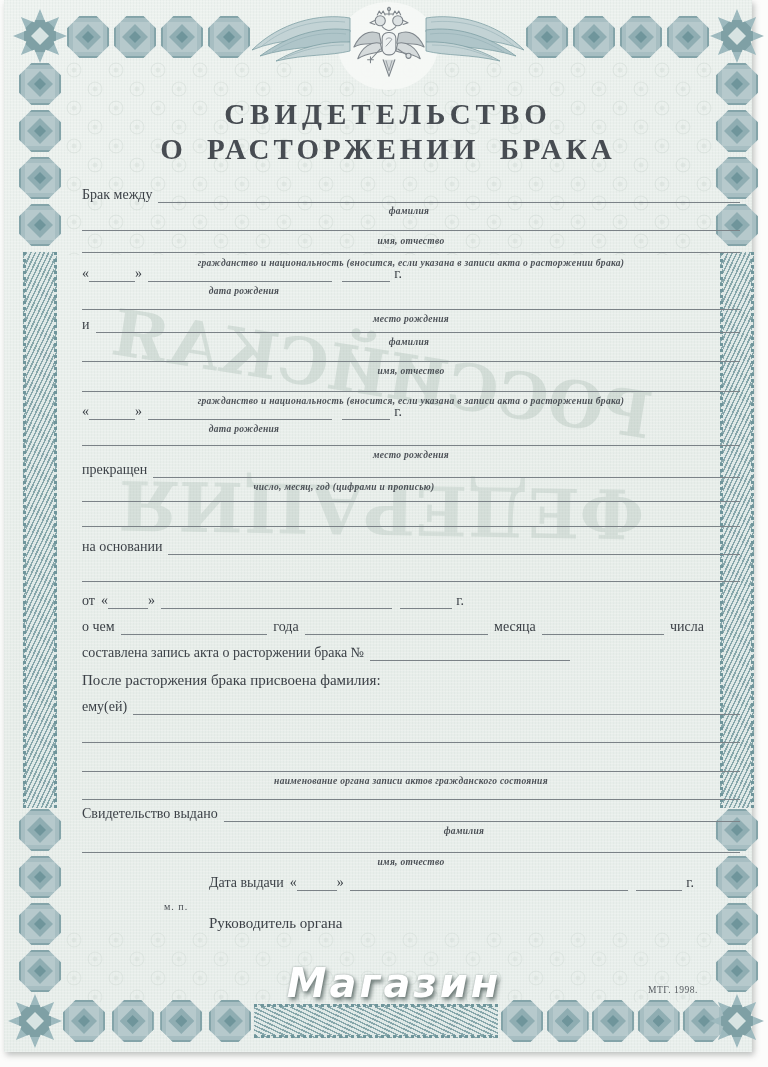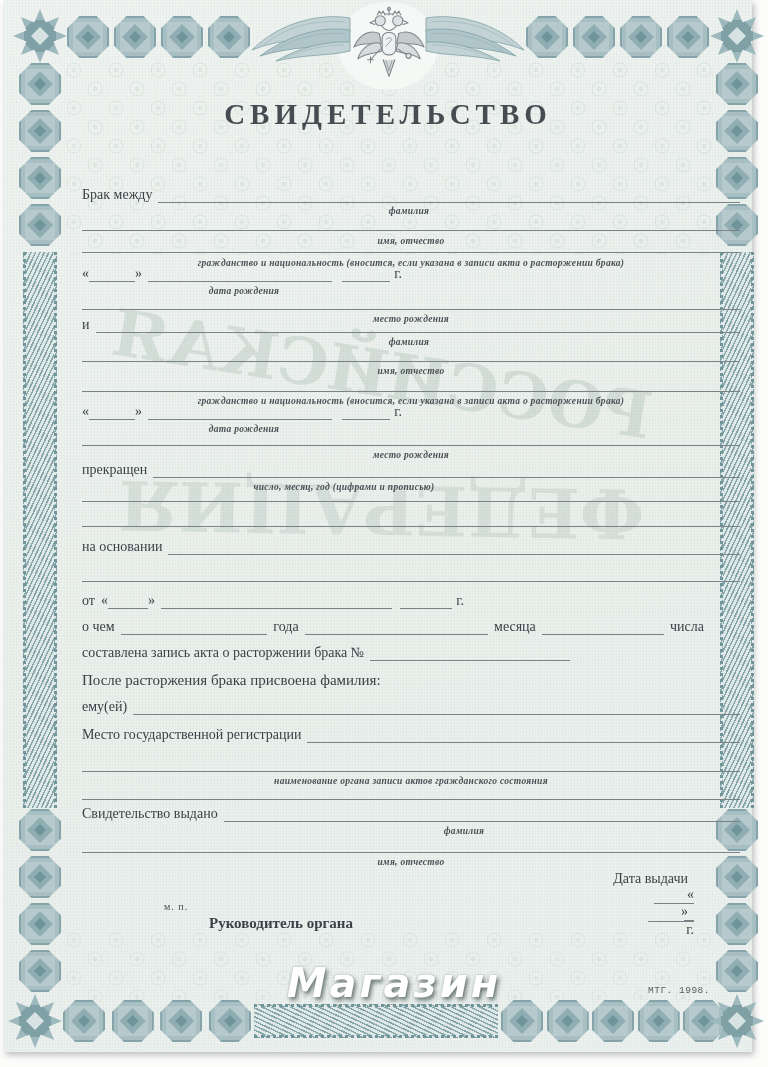--- a/index.html
+++ b/index.html
@@ -37,24 +37,24 @@
   .fl{flex:1;border-bottom:1px solid #7b8287;min-width:10px;}
   .seg{border-bottom:1px solid #7b8287;display:inline-block;}
   .line{position:absolute;border-bottom:1px solid #7b8287;height:0;}
   .lab{position:absolute;font-size:9.5px;font-style:italic;font-weight:600;color:#4b5056;
        text-align:center;letter-spacing:.3px;}
   .ghost{position:absolute;font-family:"DejaVu Serif",serif;font-weight:bold;
        color:rgba(148,170,158,.26);pointer-events:none;white-space:nowrap;}
   .wm{position:absolute;font-family:"DejaVu Sans",sans-serif;font-weight:bold;font-style:italic;
        color:#ffffff;letter-spacing:3px;text-align:center;
        text-shadow:2px 3px 4px rgba(75,90,88,.8), 0 0 2px rgba(75,90,88,.45);}
-  .imprint{position:absolute;font-size:9.5px;color:#565b60;letter-spacing:.5px;font-family:Liberation Mono, monospace;}
+  .imprint{position:absolute;font-size:9.5px;color:#565b60;letter-spacing:.5px;}
   .mp{position:absolute;font-size:10px;color:#4a4f55;letter-spacing:1px;}
   .plain{position:absolute;font-size:15px;color:#3c4147;white-space:nowrap;}
-  .bold{font-weight:bold;}
+  .bold{font-weight:normal;}
   .arch{position:absolute;left:334px;top:2px;width:100px;height:88px;border-radius:50%;
         background:rgba(245,248,246,.95);}
   svg{position:absolute;overflow:visible;}
 </style>
 </head>
 <body>
 
 <div class="stage">
  <div class="paper">
 
@@ -143,20 +143,21 @@
       <path d="M37,36 q3,-3 6,0 q-3,4 -6,7" stroke-width=".8"></path>
       <path d="M34,57 L40,74 L46,57" fill="#d6dbdc"></path>
       <path d="M37,58 L40,68 M43,58 L40,68" stroke-width=".7"></path>
       <path d="M31,46 L21,57 M21,54 v6 M18,57 h6"></path>
       <path d="M49,46 L58,52"></path>
           <circle cx="60" cy="53" r="2.6" fill="#dde2e3"></circle>
     </g>
   </svg>
 
   <div class="title" style="top:98px;">СВИДЕТЕЛЬСТВО</div>
+  <div class="title" style="top:133px;letter-spacing:4px;word-spacing:9px;">О РАСТОРЖЕНИИ БРАКА</div>
 
   <div class="row" style="left:78px;top:183px;width:658px;">
     <span class="t">Брак между</span>
     <span class="fl"></span>
   </div>
   <div class="lab" style="left:130px;top:206px;width:550px;">фамилия</div>
   <div class="line" style="left:78px;top:230px;width:658px;"></div>
   <div class="lab" style="left:78px;top:236px;width:658px;">имя, отчество</div>
   <div class="line" style="left:78px;top:252px;width:658px;"></div>
   <div class="lab" style="left:78px;top:258px;width:658px;">гражданство и национальность (вносится, если указана в записи акта о расторжении брака)</div>
@@ -236,36 +237,35 @@
   </div>
 
   <div class="plain bold" style="left:78px;top:672px;font-weight:normal;">После расторжения брака присвоена фамилия:</div>
 
   <div class="row" style="left:78px;top:695px;width:658px;">
     <span class="t">ему(ей)</span>
     <span class="fl"></span>
   </div>
 
   <div class="row" style="left:78px;top:723px;width:658px;">
-    <span class="t">Место государственной регистрации</span>
     <span class="fl"></span>
   </div>
   <div class="line" style="left:78px;top:771px;width:658px;"></div>
   <div class="lab" style="left:78px;top:776px;width:658px;">наименование органа записи актов гражданского состояния</div>
   <div class="line" style="left:78px;top:799px;width:658px;"></div>
 
   <div class="row" style="left:78px;top:802px;width:658px;">
     <span class="t">Свидетельство выдано</span>
     <span class="fl"></span>
   </div>
   <div class="lab" style="left:280px;top:826px;width:360px;">фамилия</div>
   <div class="line" style="left:78px;top:852px;width:658px;"></div>
   <div class="lab" style="left:78px;top:857px;width:658px;">имя, отчество</div>
 
-  <div class="row" style="left:205px;top:871px;width:485px;flex-direction:column;">
+  <div class="row" style="left:205px;top:871px;width:485px;">
     <span class="t">Дата выдачи</span>
     <span>«</span>
     <span class="seg" style="width:40px;"></span>
     <span style="padding-right:6px;">»</span>
     <span class="fl"></span>
     <span style="width:8px;"></span>
     <span class="seg" style="width:46px;"></span>
     <span style="padding-left:4px;">г.</span>
   </div>
 

